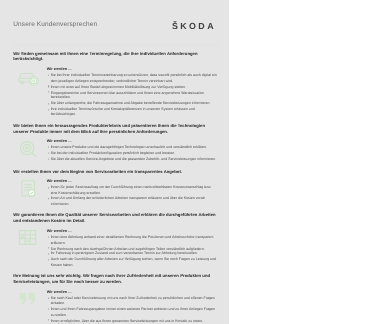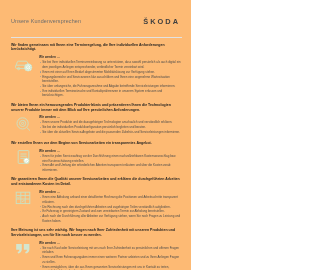--- a/index.html
+++ b/index.html
@@ -15,21 +15,21 @@
     font-family: "Liberation Sans", sans-serif;
     color: #2b2b2b;
     position: relative;
   }
 
   .page {
     width: 191px;
     height: 270px;
     box-sizing: border-box;
     padding: 11px 9px 0 11px;
-    background: #fdba74;
+    background: #e5e5e5;
     position: relative;
   }
 
   
   .header {
     display: flex;
     align-items: center;
     justify-content: space-between;
     height: 20px;
     margin-bottom: 6px;

